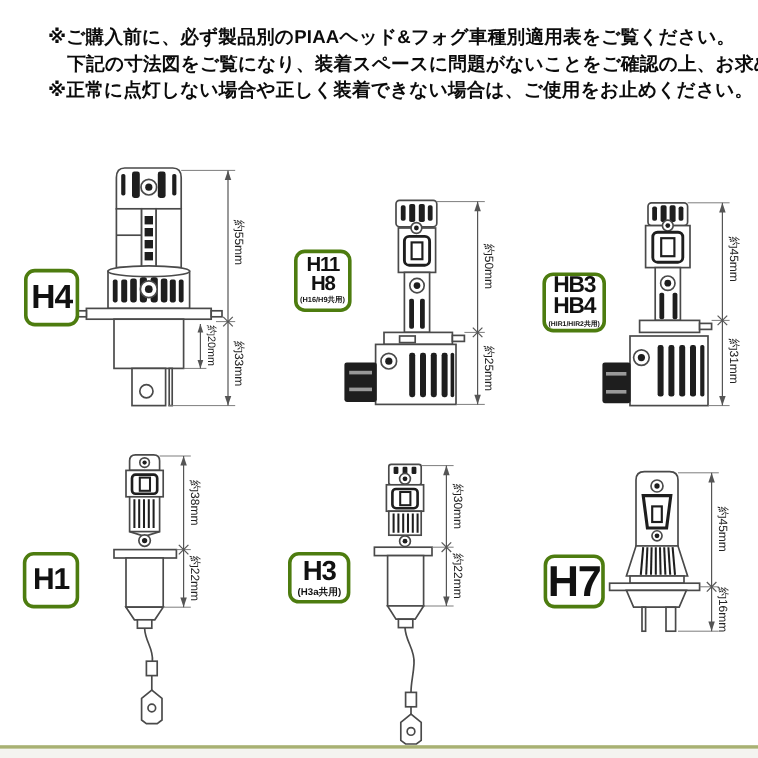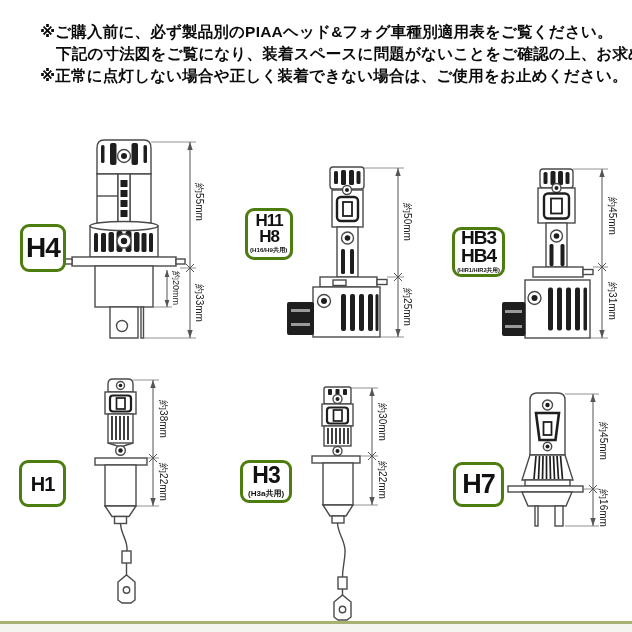--- a/index.html
+++ b/index.html
@@ -17,23 +17,23 @@
 
   
   .label-box{position:absolute;background:#fff;border:3px solid #4d7c0f;border-radius:9px;display:flex;flex-direction:column;align-items:center;justify-content:center;font-weight:bold;color:#111;text-align:left;}
   .lb-main{letter-spacing:-1px;line-height:1;}
   .lb-line{letter-spacing:-1px;line-height:0.95;}
   .lb-sub{font-weight:700;margin-top:1px;white-space:nowrap;transform:scale(0.95);}
 
   #box-h4{left:20px;top:94px;width:40px;height:42px;}  #box-h4 .lb-main{font-size:28px;}
   #box-h11{left:25px;top:78px;width:42px;height:46px;} #box-h11 .lb-line{font-size:17px;} #box-h11 .lb-sub{font-size:6.5px;}
   #box-hb3{left:22px;top:97px;width:47px;height:44px;} #box-hb3 .lb-line{font-size:19px;} #box-hb3 .lb-sub{font-size:6px;}
-  #box-h1{left:19px;top:102px;width:41px;height:41px;} #box-h1 .lb-main{font-size:20px;}
+  #box-h1{left:19px;top:102px;width:41px;height:41px;} #box-h1 .lb-main{font-size:25px;}
   #box-h3{left:20px;top:102px;width:46px;height:37px;} #box-h3 .lb-main{font-size:23px;} #box-h3 .lb-sub{font-size:8.5px;}
-  #box-h7{left:23px;top:104px;width:45px;height:39px;} #box-h7 .lb-main{font-size:27px;}
+  #box-h7{left:23px;top:104px;width:45px;height:39px;} #box-h7 .lb-main{font-size:36px;}
 
   
   .lnw{fill:#fff;stroke:#4a4a4a;stroke-width:1.4;}
   .ln{fill:none;stroke:#4a4a4a;stroke-width:1.4;}
   .dk{fill:#1e1e1e;stroke:none;}
   .fin{stroke:#1e1e1e;stroke-width:1.7;}
   .dim{stroke:#555;stroke-width:1;fill:none;}
   .ext{stroke:#777;stroke-width:0.8;fill:none;}
   .arr{fill:#555;stroke:none;}
   text.dimtxt{font-family:"Liberation Sans","DejaVu Sans",sans-serif;font-size:10px;fill:#222;}

